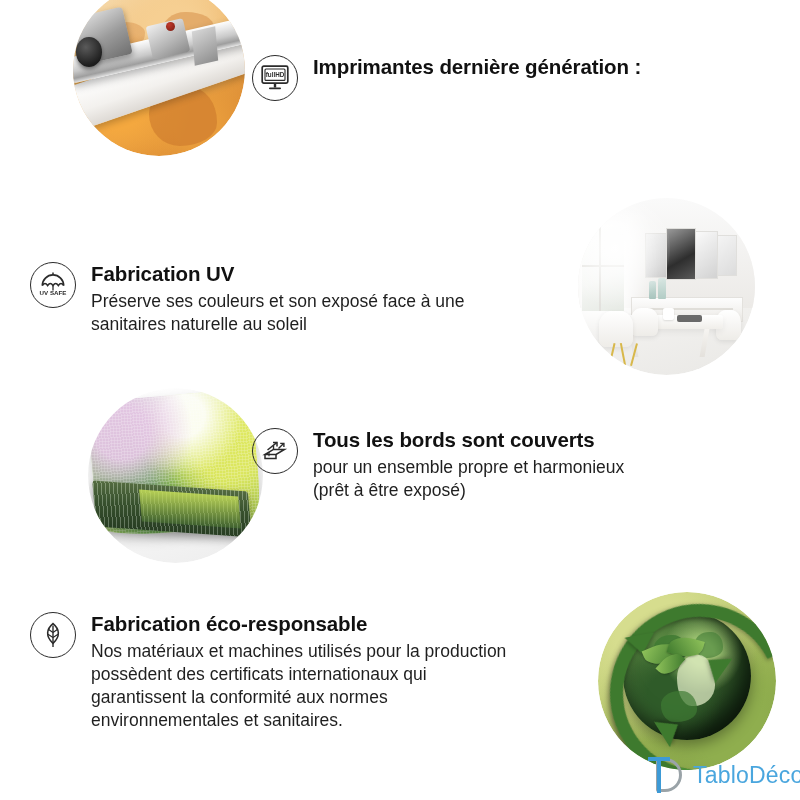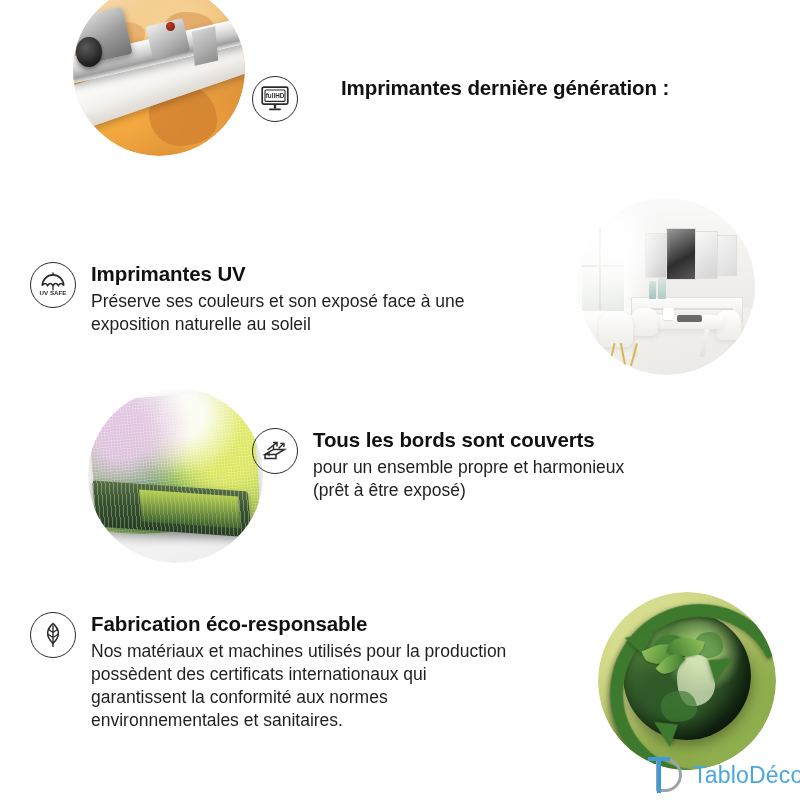--- a/index.html
+++ b/index.html
@@ -228,21 +228,21 @@
   .fhead{
     font-size:20.5px;font-weight:bold;color:#111;
     letter-spacing:-.1px;line-height:1.2;margin:0 0 3px 0;
     white-space:nowrap;
   }
   .fbody{
     font-size:17.5px;color:#1f1f1f;line-height:1.33;margin:0;font-weight:400;
   }
   .fbody span{display:block;white-space:nowrap;}
 
-  #feature-printer{left:252px;top:76px;gap:28px;}
+  #feature-printer{left:252px;top:55px;}
   #feature-uv{left:30px;top:262px;}
   #feature-edges{left:252px;top:428px;}
   #feature-eco{left:30px;top:612px;}
 
   
   #logo{position:absolute;left:645px;top:756px;display:flex;align-items:center;}
   #logo .mark{position:relative;width:44px;height:38px;flex:0 0 auto;}
   #logo .mark .d{
     position:absolute;left:11px;top:2px;width:26px;height:34px;
     border:3.4px solid #9aa3a8;border-radius:2px 17px 17px 2px;
@@ -302,24 +302,24 @@
     <div class="ficon">
       <svg width="30" height="28" viewBox="0 0 30 28" aria-hidden="true">
         <path d="M4.3 14.6 A10.7 10.7 0 0 1 25.7 14.6" fill="none" stroke="#2b2b2b" stroke-width="1.7"></path>
         <path d="M4.3 14.6 q2.7 -4.2 5.35 0 q2.65 -4.2 5.35 0 q2.7 -4.2 5.35 0 q2.65 -4.2 5.35 0" fill="none" stroke="#2b2b2b" stroke-width="1.5"></path>
         <line x1="15" y1="3.6" x2="15" y2="1.6" stroke="#2b2b2b" stroke-width="1.5"></line>
         <line x1="15" y1="14.6" x2="15" y2="19.4" stroke="#2b2b2b" stroke-width="1.3"></line>
         <text x="15" y="24.2" font-family="'Liberation Sans',sans-serif" font-size="6.2" font-weight="bold" fill="#2b2b2b" text-anchor="middle">UV SAFE</text>
       </svg>
     </div>
     <div class="ftext">
-      <p class="fhead">Imprimantes UV</p>
+      <p class="fhead">Fabrication UV</p>
       <p class="fbody">
         <span>Préserve ses couleurs et son exposé face à une</span>
-        <span>exposition naturelle au soleil</span>
+        <span>sanitaires naturelle au soleil</span>
       </p>
     </div>
   </div>
 
   <div class="photo" id="photo-interior">
     <div class="bg"></div>
     <div class="wall"></div>
     <div class="art a1"></div>
     <div class="art a2"></div>
     <div class="art a3"></div>

